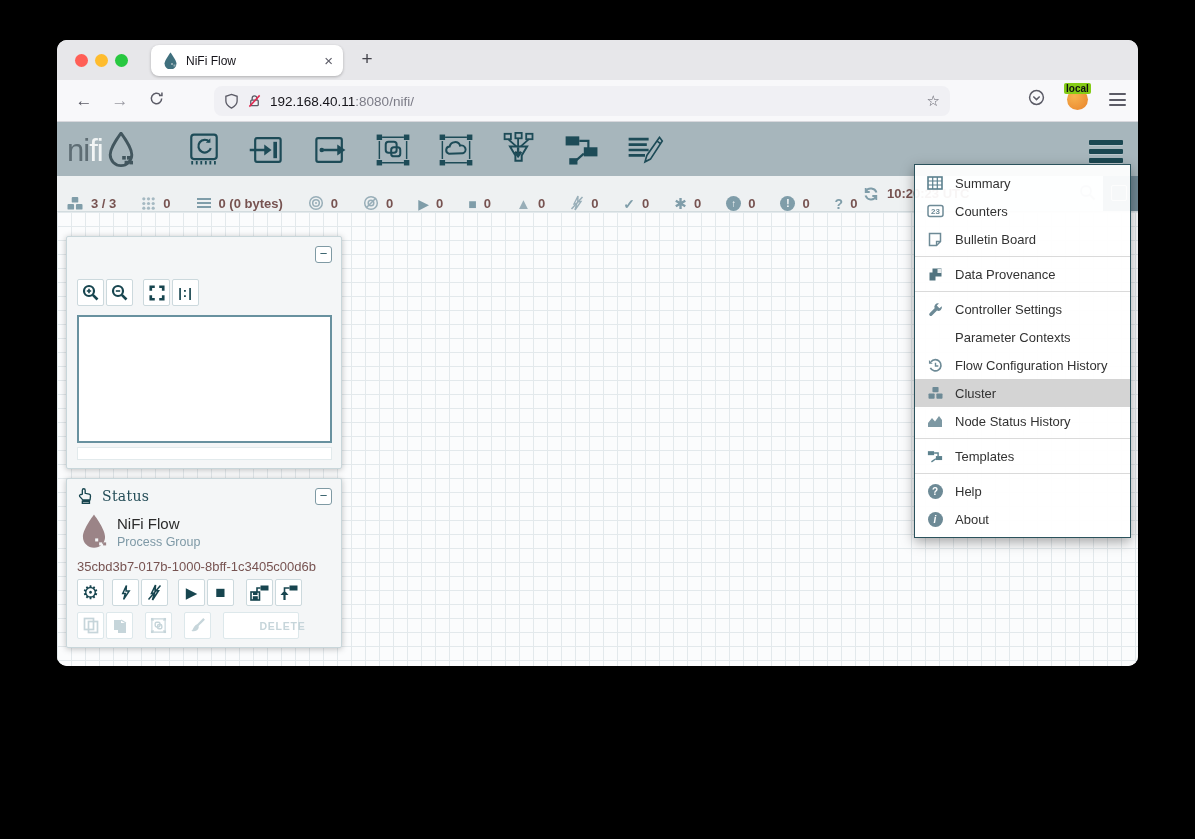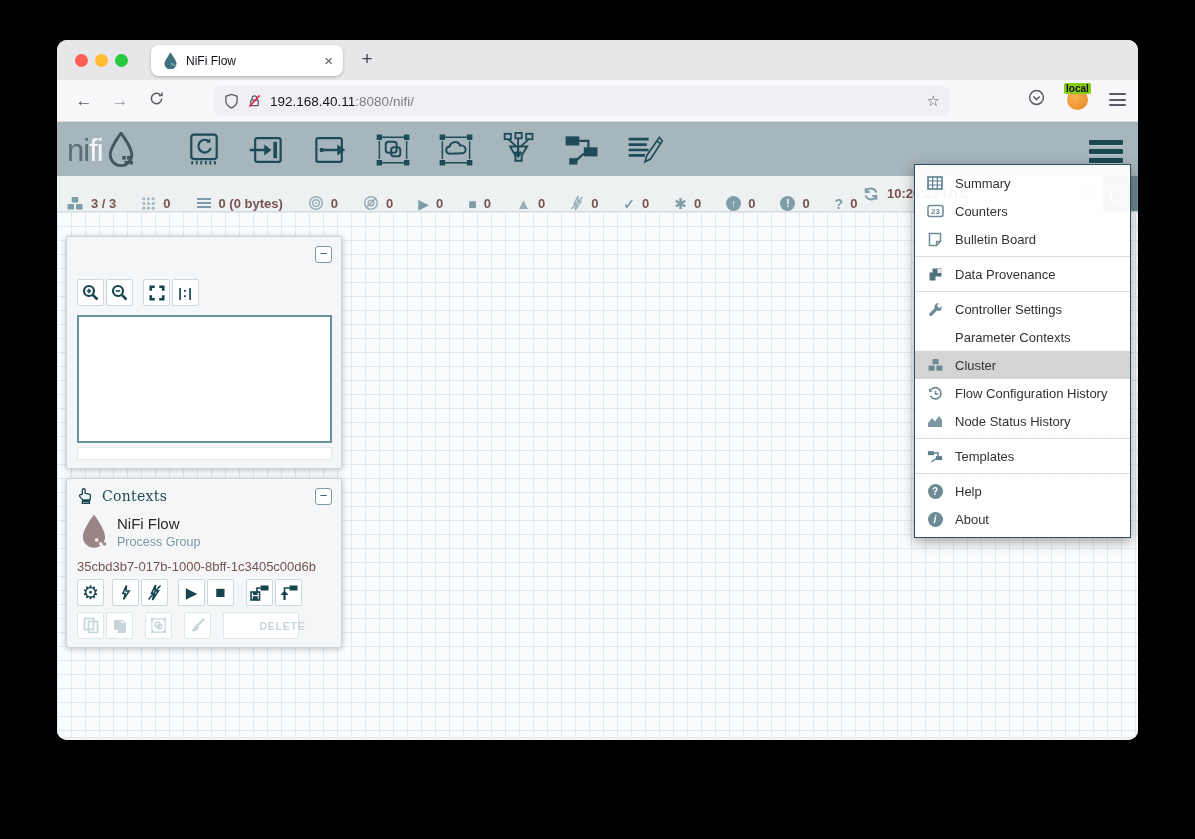--- a/index.html
+++ b/index.html
@@ -1,19 +1,19 @@
 <!DOCTYPE html>
 <html><head>
 <meta charset="utf-8">
 <style>
   * { box-sizing: border-box; margin: 0; padding: 0; }
   body { background:#000; width:1195px; height:839px; position:relative; overflow:hidden;
          font-family:"Liberation Sans", sans-serif; }
   .stage { position:absolute; inset:0; }
-  .window { position:absolute; left:57px; top:40px; width:1081px; height:700px;
+  .window { position:absolute; left:57px; top:40px; width:1081px; height:626px;
             border-radius:10px; overflow:hidden; background:#fff; }
 
   
   .tabbar { position:absolute; left:0; top:0; width:100%; height:40px; background:#e7e7ea; }
   .light { position:absolute; top:14px; width:13px; height:13px; border-radius:50%; }
   .tab { position:absolute; left:94px; top:5px; width:192px; height:31px; background:#fff;
          border-radius:8px; box-shadow:0 1px 3px rgba(0,0,0,.25); display:flex; align-items:center; }
   .tab-title { font-size:12px; color:#15141a; margin-left:8px; flex:1; }
   .tab-close { margin-right:10px; color:#5b5b66; font-size:15px; line-height:1; cursor:default; }
   .newtab { position:absolute; left:298px; top:8px; width:24px; height:24px; text-align:center;
@@ -392,21 +392,21 @@
     </div>
     <div class="minimap"></div>
     <div class="mapstrip"></div>
   </div>
 
   <div class="panel" style="left:9px;top:438px;width:276px;height:170px">
     <div class="phead">
       <svg width="16" height="17" viewBox="0 0 18 19">
             <path d="M6 8 V3.5 a1.6 1.6 0 0 1 3.2 0 V7 l4.5 1 a2 2 0 0 1 1.5 2 l-.5 4.5 H6.5 L3 10.5 a1.5 1.5 0 0 1 2 -2 Z M6 16 h8 v2.2 H6 Z" fill="none" stroke="#17454f" stroke-width="1.5"></path>
           </svg>
-      <span class="ptitle">Contexts</span>
+      <span class="ptitle">Status</span>
     </div>
     <div class="pmin">−</div>
     <svg style="position:absolute;left:13px;top:34px" width="28" height="38" viewBox="0 0 24 31">
       <path d="M12 0.5 C12 0.5 2.5 13 2.5 19.5 a9.5 9.5 0 0 0 19 0 C21.5 13 12 0.5 12 0.5 Z" fill="#9b8487"></path>
       <g fill="#f4f6f7">
             <rect x="13" y="21" width="2.6" height="2.6"></rect>
             <rect x="16.4" y="24.4" width="2.6" height="2.6"></rect>
           </g>
       <g fill="#9b8487">
             <rect x="16.4" y="21" width="2.6" height="2.6"></rect>
@@ -551,39 +551,39 @@
             <svg width="15" height="15" viewBox="0 0 15 15">
               <path d="M13.8 4.2 a3.6 3.6 0 0 1 -4.8 4.4 L4 13.6 a1.7 1.7 0 0 1 -2.4 -2.4 L6.6 6.2 a3.6 3.6 0 0 1 4.4 -4.8 L8.8 3.6 l2.6 2.6 Z" fill="#6d8a96"></path>
             </svg>
           </span>
       <span class="mi-lb">Controller Settings</span>
     </div>
     <div class="mi">
       <span class="mi-ic"></span>
       <span class="mi-lb">Parameter Contexts</span>
     </div>
+    <div class="mi">
+      <span class="mi-ic">
+            <svg width="15" height="15" viewBox="0 0 16 16">
+              <path d="M3.2 4 a6 6 0 1 1 -0.7 6.5" fill="none" stroke="#6d8a96" stroke-width="1.8"></path>
+              <path d="M1 2 v4 h4 Z" fill="#6d8a96"></path>
+              <path d="M8 5 v3.5 h3" fill="none" stroke="#6d8a96" stroke-width="1.5"></path>
+            </svg>
+          </span>
+      <span class="mi-lb">Flow Configuration History</span>
+    </div>
     <div class="mi hl">
       <span class="mi-ic">
             <svg width="17" height="14" viewBox="0 0 18 16">
               <rect x="5.5" y="1" width="7" height="6" rx="1" fill="#6d8a96"></rect>
               <rect x="1" y="8.5" width="7" height="6" rx="1" fill="#6d8a96"></rect>
               <rect x="10" y="8.5" width="7" height="6" rx="1" fill="#6d8a96"></rect>
             </svg>
           </span>
       <span class="mi-lb">Cluster</span>
-    </div>
-    <div class="mi">
-      <span class="mi-ic">
-            <svg width="15" height="15" viewBox="0 0 16 16">
-              <path d="M3.2 4 a6 6 0 1 1 -0.7 6.5" fill="none" stroke="#6d8a96" stroke-width="1.8"></path>
-              <path d="M1 2 v4 h4 Z" fill="#6d8a96"></path>
-              <path d="M8 5 v3.5 h3" fill="none" stroke="#6d8a96" stroke-width="1.5"></path>
-            </svg>
-          </span>
-      <span class="mi-lb">Flow Configuration History</span>
     </div>
     <div class="mi">
       <span class="mi-ic">
             <svg width="16" height="14" viewBox="0 0 16 14">
               <path d="M1 13 V9 L5 4 L8 7.5 L12 2 L15 6 V13 Z" fill="#7d98a3"></path>
             </svg>
           </span>
       <span class="mi-lb">Node Status History</span>
     </div>
     <div class="mdiv"></div>

